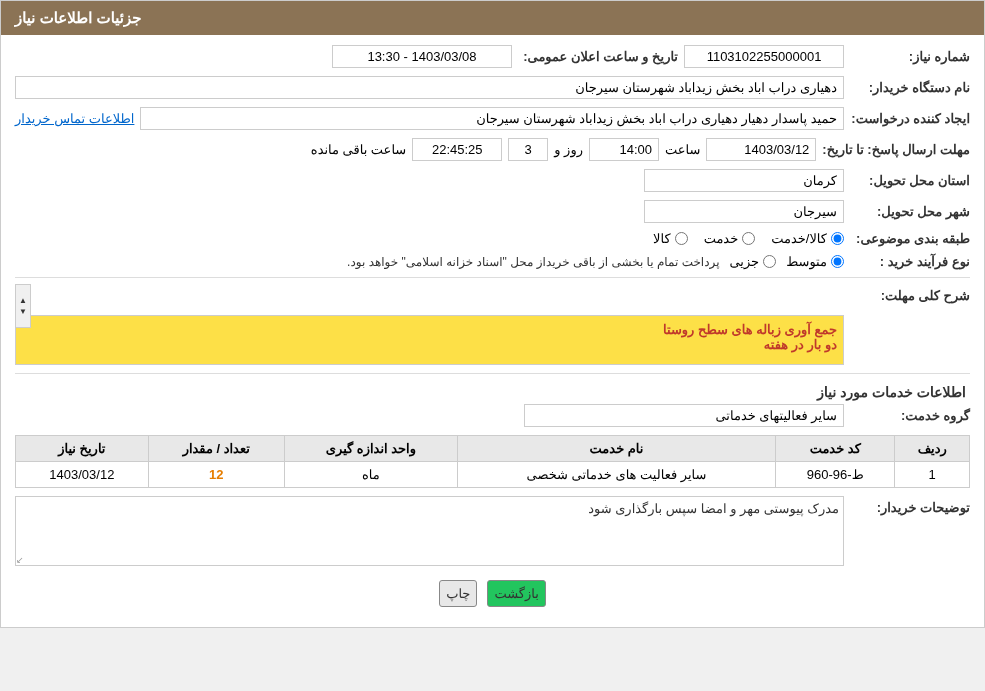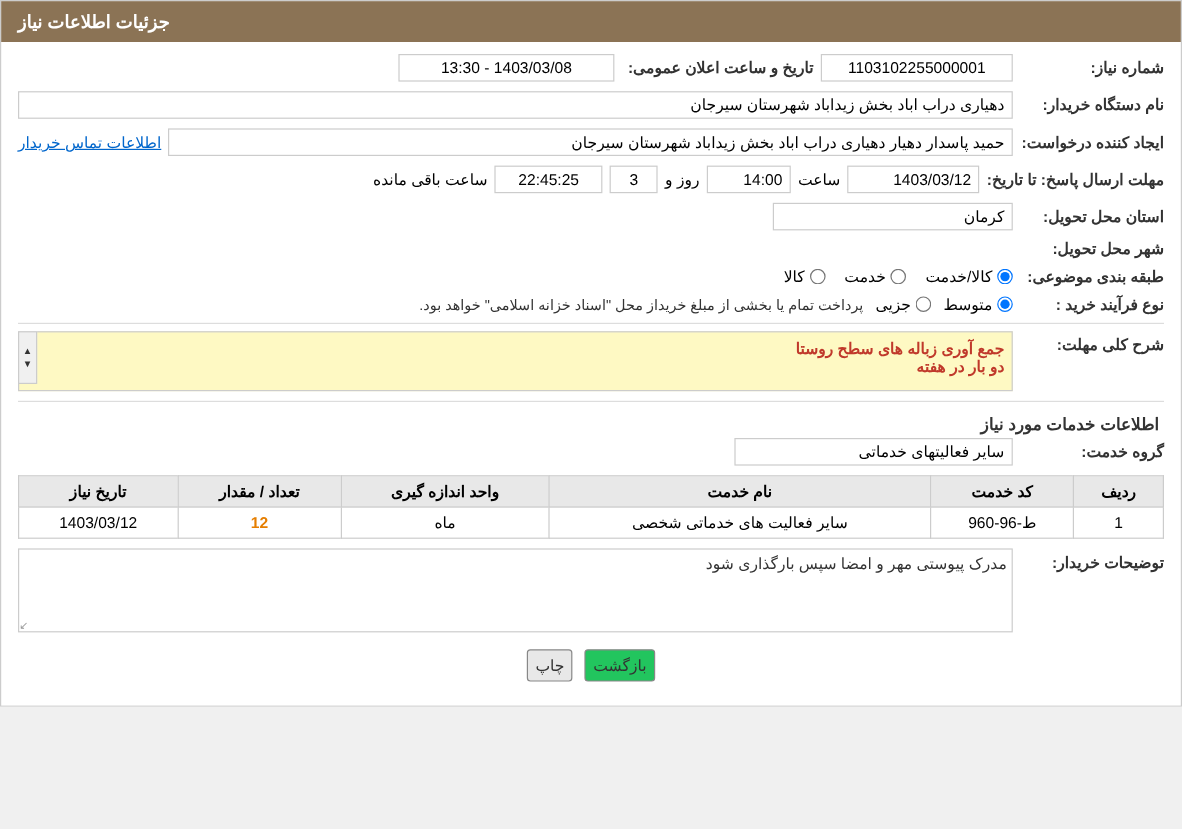--- a/index.html
+++ b/index.html
@@ -78,24 +78,25 @@
     }
     .purchase-row {
       display: flex;
       align-items: center;
       gap: 10px;
       flex: 1;
     }
     .description-box {
       border: 1px solid #ccc;
       padding: 6px;
-      background: #fef9c3;
+      background: #fde047;
       min-height: 60px;
       position: relative;
       width: 100%;
+      margin-top: 31px;
     }
     .desc-scroll {
       position: relative;
     }
     .desc-arrow {
       position: absolute;
       left: 0;
       top: 0;
       display: flex;
       flex-direction: column;
@@ -223,20 +224,21 @@
       <span style="white-space:nowrap;">ساعت باقی مانده</span>
     </div>
 
     <div class="row">
       <span class="label">استان محل تحویل:</span>
       <div class="field-box" style="width:200px;">کرمان</div>
     </div>
 
     <div class="row">
       <span class="label">شهر محل تحویل:</span>
+      <div class="field-box" style="width:200px;">سیرجان</div>
     </div>
 
     <div class="row">
       <span class="label">طبقه بندی موضوعی:</span>
       <div class="radio-group">
         <div class="radio-item">
           <input type="radio" name="category" checked="" style="">
           <span>کالا/خدمت</span>
         </div>
         <div class="radio-item">
@@ -254,21 +256,21 @@
       <span class="label">نوع فرآیند خرید :</span>
       <div class="purchase-row">
         <div class="radio-item">
           <input type="radio" name="purchase" checked="" style="">
           <span>متوسط</span>
         </div>
         <div class="radio-item">
           <input type="radio" name="purchase" style="">
           <span>جزیی</span>
         </div>
-        <span style="color:#333;font-size:12px;">پرداخت تمام یا بخشی از مبلغ خریداز محل "اسناد خزانه اسلامی" خواهد بود.</span>
+        <span style="color:#333;font-size:12px;">پرداخت تمام یا بخشی از باقی خریداز محل "اسناد خزانه اسلامی" خواهد بود.</span>
       </div>
     </div>
 
     <hr class="separator">
 
     <div class="row" style="align-items:flex-start;">
       <span class="label" style="margin-top:4px;">شرح کلی مهلت:</span>
       <div class="desc-scroll" style="flex:1;position:relative;">
         <div class="description-box" style="padding-left:20px;min-height:50px;">
           <span style="color:#c0392b;font-weight:bold;">جمع آوری زباله های سطح روستا<br>دو بار در هفته</span>
@@ -279,21 +281,21 @@
         </div>
       </div>
     </div>
 
     <hr class="separator">
 
     <div class="section-title">اطلاعات خدمات مورد نیاز</div>
 
     <div class="row">
       <span class="label">گروه خدمت:</span>
-      <div class="field-box" style="width:232px;">سایر فعالیتهای خدماتی</div>
+      <div class="field-box" style="width:320px;">سایر فعالیتهای خدماتی</div>
     </div>
 
     <div class="table-section">
       <table>
         <thead>
           <tr>
             <th>ردیف</th>
             <th>کد خدمت</th>
             <th>نام خدمت</th>
             <th>واحد اندازه گیری</th>

